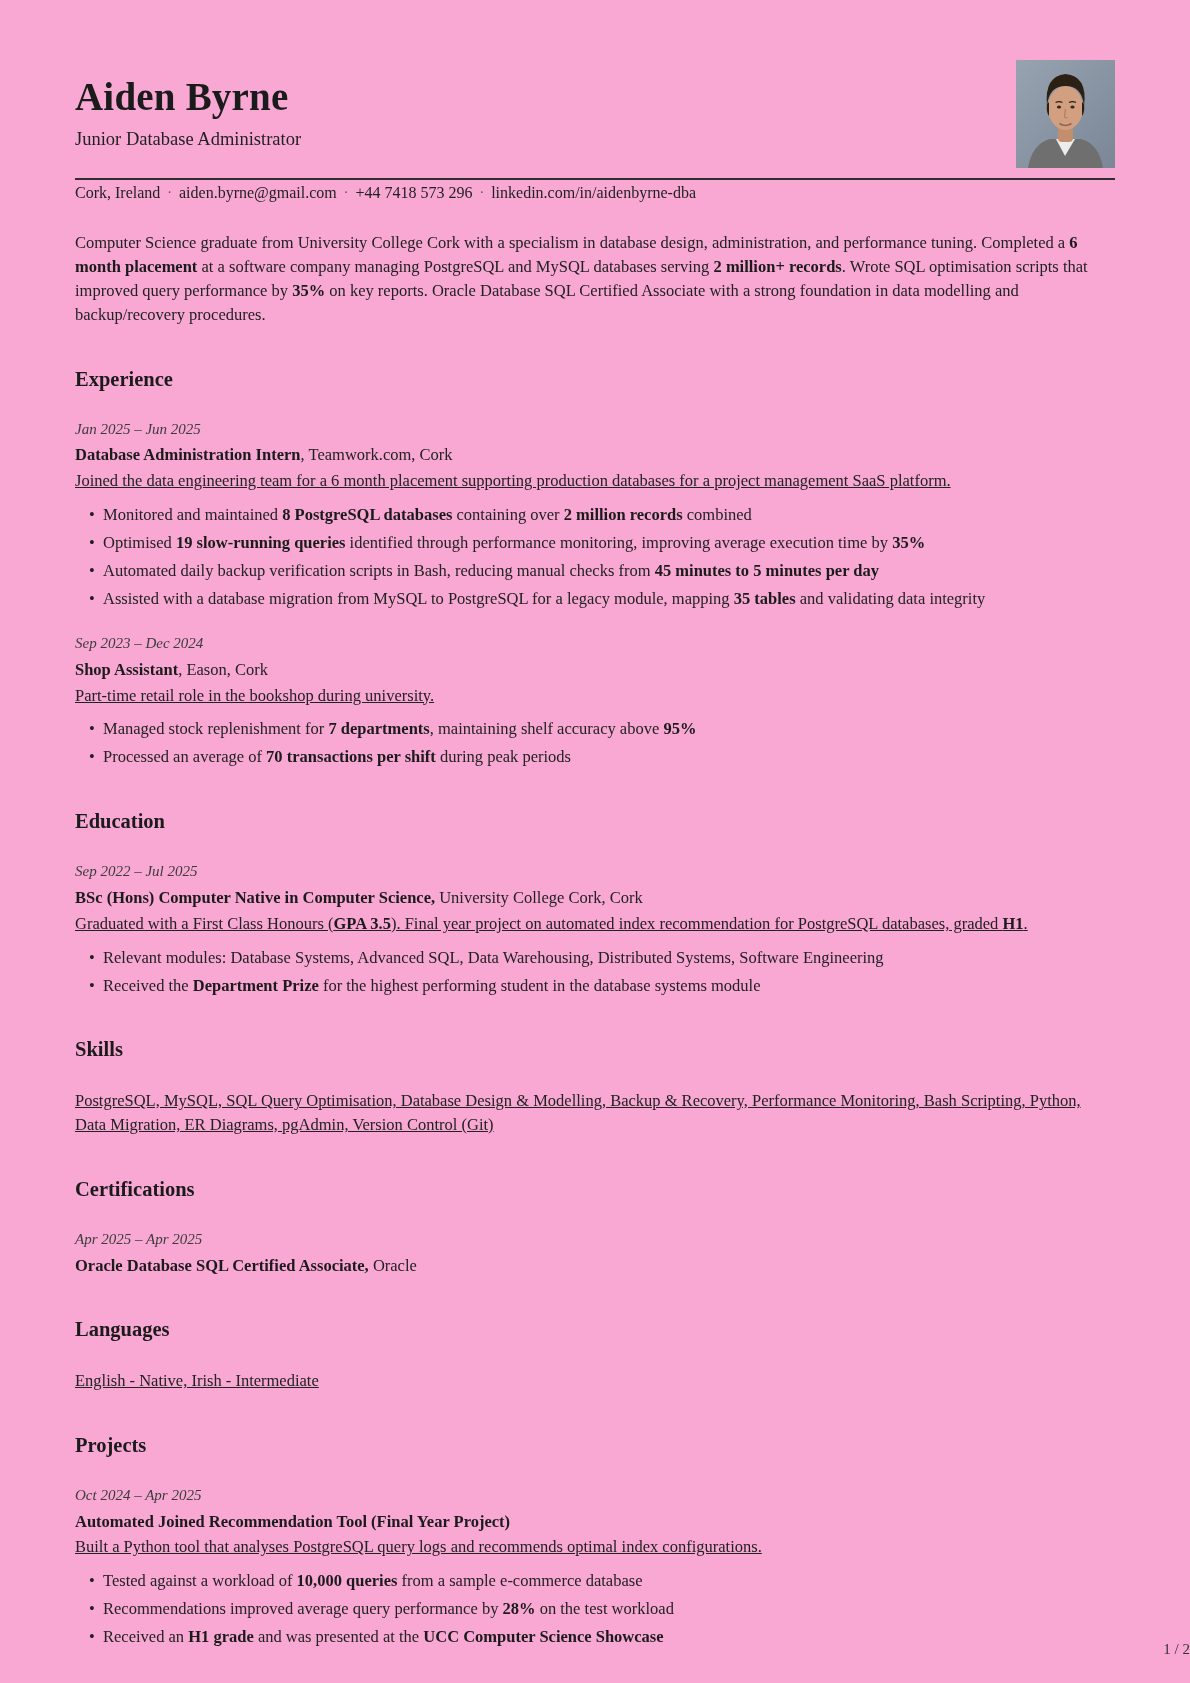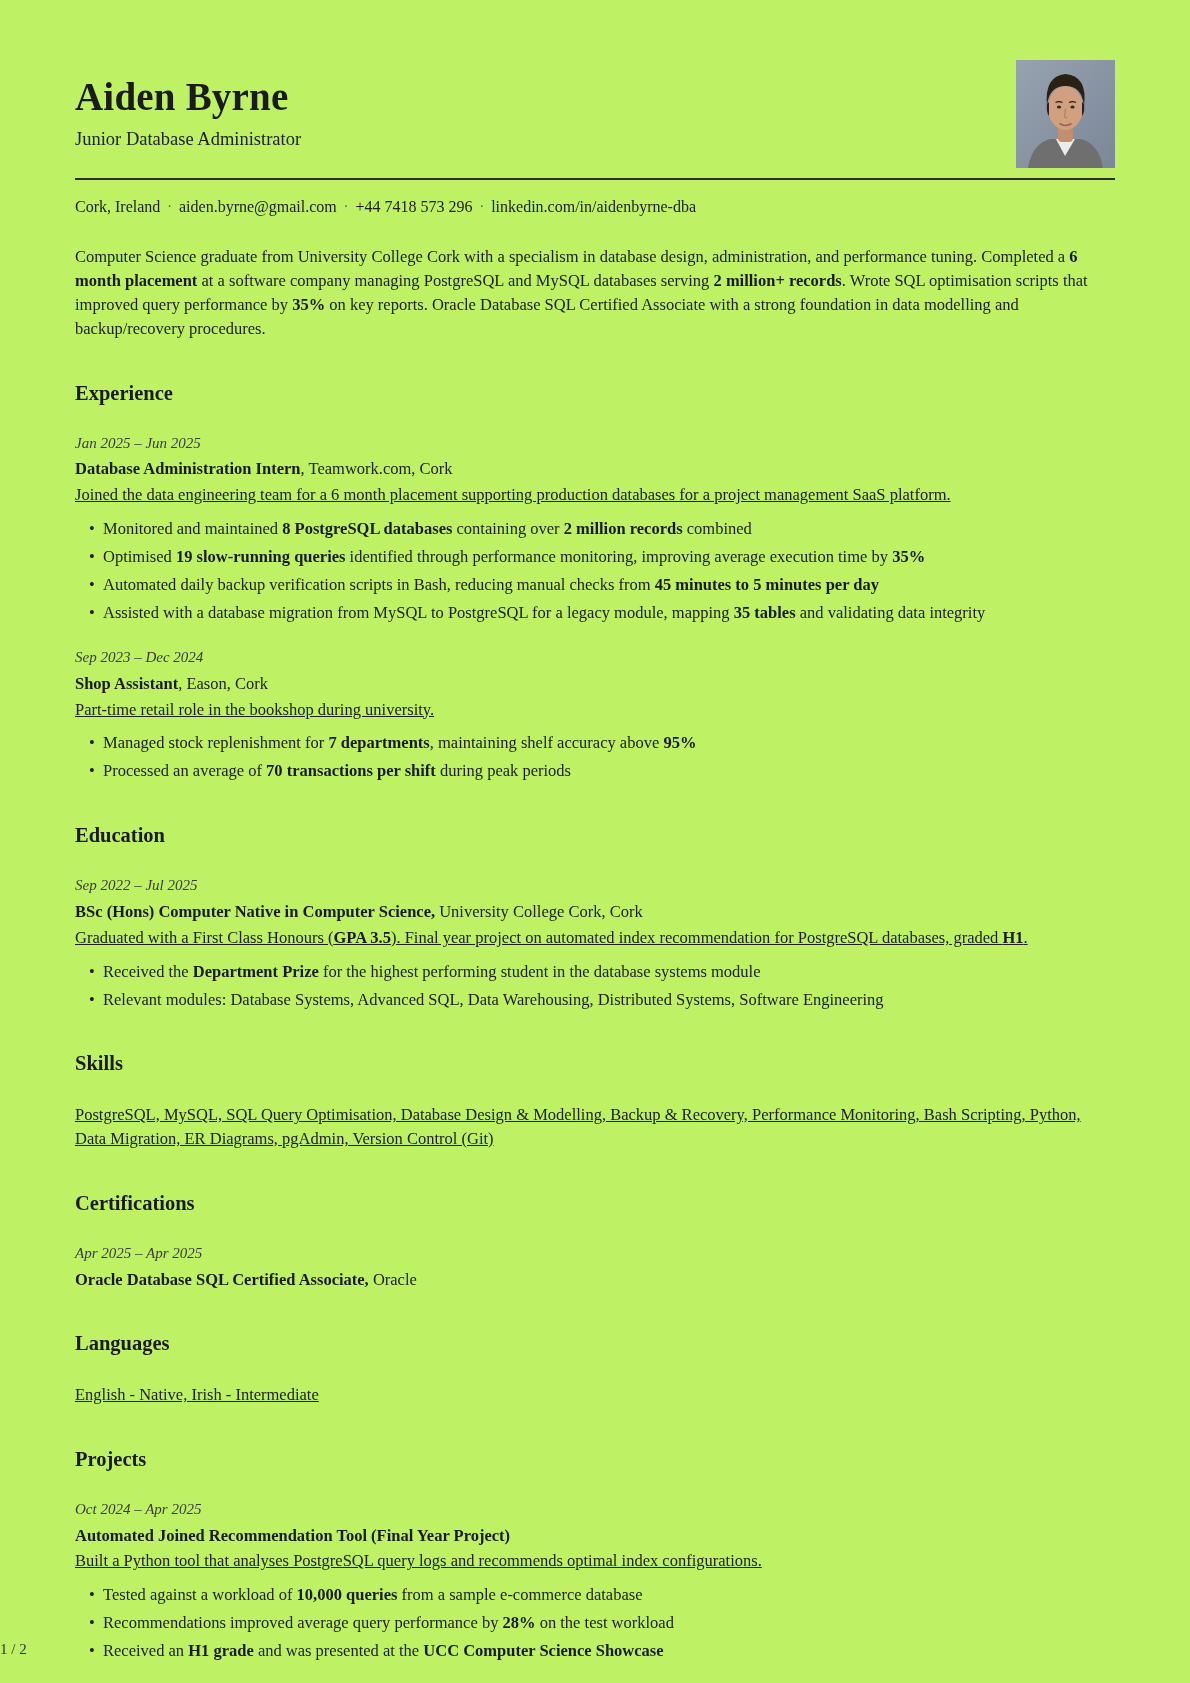--- a/index.html
+++ b/index.html
@@ -2,21 +2,21 @@
 <html><head>
 <meta charset="utf-8">
 <style>
   html, body { margin: 0; padding: 0; background: #ffffff; }
   * { box-sizing: border-box; }
   .page {
     position: relative;
     width: 1190px;
     height: 1683px;
     margin: 0 auto;
-    background: #bef264;
+    background: #f9a8d4;
     font-family: "Liberation Serif", "DejaVu Serif", serif;
     color: #222222;
     font-size: 16.5px;
     line-height: 1.45;
     padding: 60px 75px 0 75px;
     overflow: hidden;
   }
   b { color: #1b1b1b; }
 
   
@@ -31,21 +31,21 @@
   }
   .subtitle { margin-top: 7px; font-size: 18.5px; color: #222222; }
   .photo { width: 99px; height: 108px; flex: 0 0 auto; overflow: hidden; }
   .photo svg { display: block; width: 100%; height: 100%; }
 
   .rule {
     border: none;
     border-top: 2px solid #2e2e2e;
     margin: 10px 0 0 0;
   }
-  .contact { margin-top: 15px; font-size: 16px; color: #222222; }
+  .contact { margin-top: 1px; font-size: 16px; color: #222222; }
   .contact .sep { margin: 0 7px; color: #555555; font-size: 14px; vertical-align: 1px; }
 
   
   .summary { margin: 27px 0 12px 0; }
 
   
   h2.section-heading {
     margin: 38px 0 0 0;
     font-size: 20.5px;
     font-weight: bold;
@@ -67,21 +67,21 @@
     content: "\2022";
     position: absolute;
     left: -14px;
     color: #222222;
   }
 
   .footer {
     position: absolute;
     left: 0; right: 0;
     bottom: 22px;
-    text-align: left;
+    text-align: right;
     font-size: 15px;
     color: #333333;
   }
 </style>
 </head>
 <body>
 
 <div class="page">
 
   <div class="header">
@@ -145,22 +145,22 @@
           </ul>
         </div>
       </section>
       <section class="section">
         <h2 class="section-heading">Education</h2>
         <div class="entry">
           <div class="entry-date">Sep 2022 – Jul 2025</div>
           <div class="entry-title"><b>BSc (Hons) Computer Native in Computer Science,</b> University College Cork, Cork</div>
           <div class="entry-desc">Graduated with a First Class Honours (<b>GPA 3.5</b>). Final year project on automated index recommendation for PostgreSQL databases, graded <b>H1</b>.</div>
           <ul class="bullets">
+            <li class="bullet">Relevant modules: Database Systems, Advanced SQL, Data Warehousing, Distributed Systems, Software Engineering</li>
             <li class="bullet">Received the <b>Department Prize</b> for the highest performing student in the database systems module</li>
-            <li class="bullet">Relevant modules: Database Systems, Advanced SQL, Data Warehousing, Distributed Systems, Software Engineering</li>
           </ul>
         </div>
       </section>
       <section class="section">
         <h2 class="section-heading">Skills</h2>
         <div class="entry">
           <div class="entry-desc">PostgreSQL, MySQL, SQL Query Optimisation, Database Design &amp; Modelling, Backup &amp; Recovery, Performance Monitoring, Bash Scripting, Python, Data Migration, ER Diagrams, pgAdmin, Version Control (Git)</div>
         </div>
       </section>
       <section class="section">

